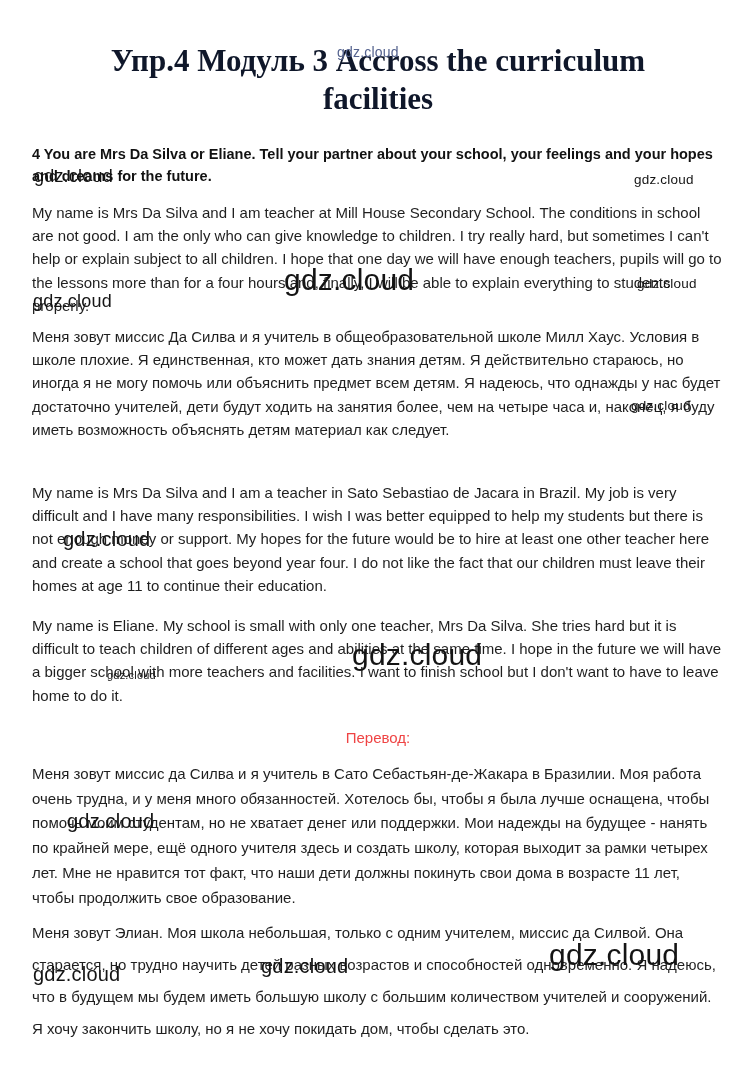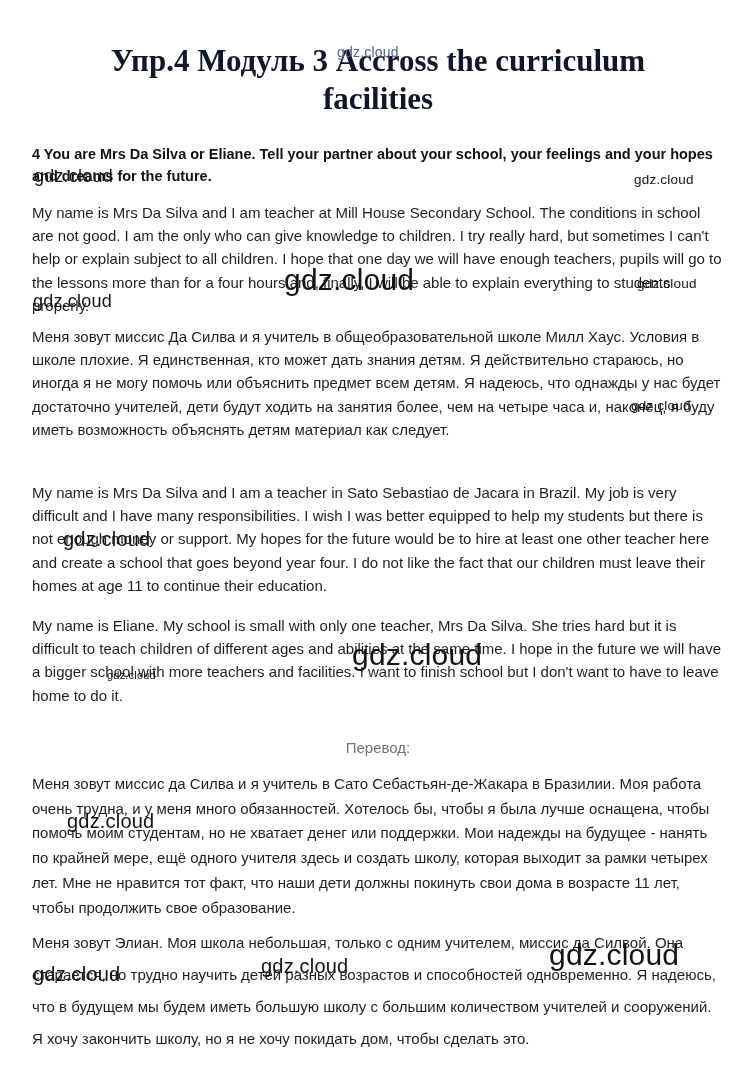--- a/index.html
+++ b/index.html
@@ -45,25 +45,25 @@
     line-height:23.2px;
     color:var(--body_text, #1f1f1f);
   }
   p.para.en1 { margin-top:14px; }
   p.para.ru1 { margin-top:8px;  }
   p.para.en2 { margin-top:40px; }
   p.para.en3 { margin-top:17px; }
   p.para.ru2 { margin-top:13px; line-height:24.8px; }
   p.para.ru3 { margin-top:6px;  line-height:32px; }
   p.translation-label {
-    margin-top:29px;
+    margin-top:19px;
     font-size:15px;
     line-height:23px;
     text-align:center;
-    color:#737373;
+    color:#ef4444;
   }
   .wm {
     position:absolute;
     font-family:"Liberation Sans", sans-serif;
     font-weight:400;
     color:#141414;
     white-space:nowrap;
     letter-spacing:0.2px;
   }
   .wm.accent { color:var(--watermark_accent, #54628e); }

